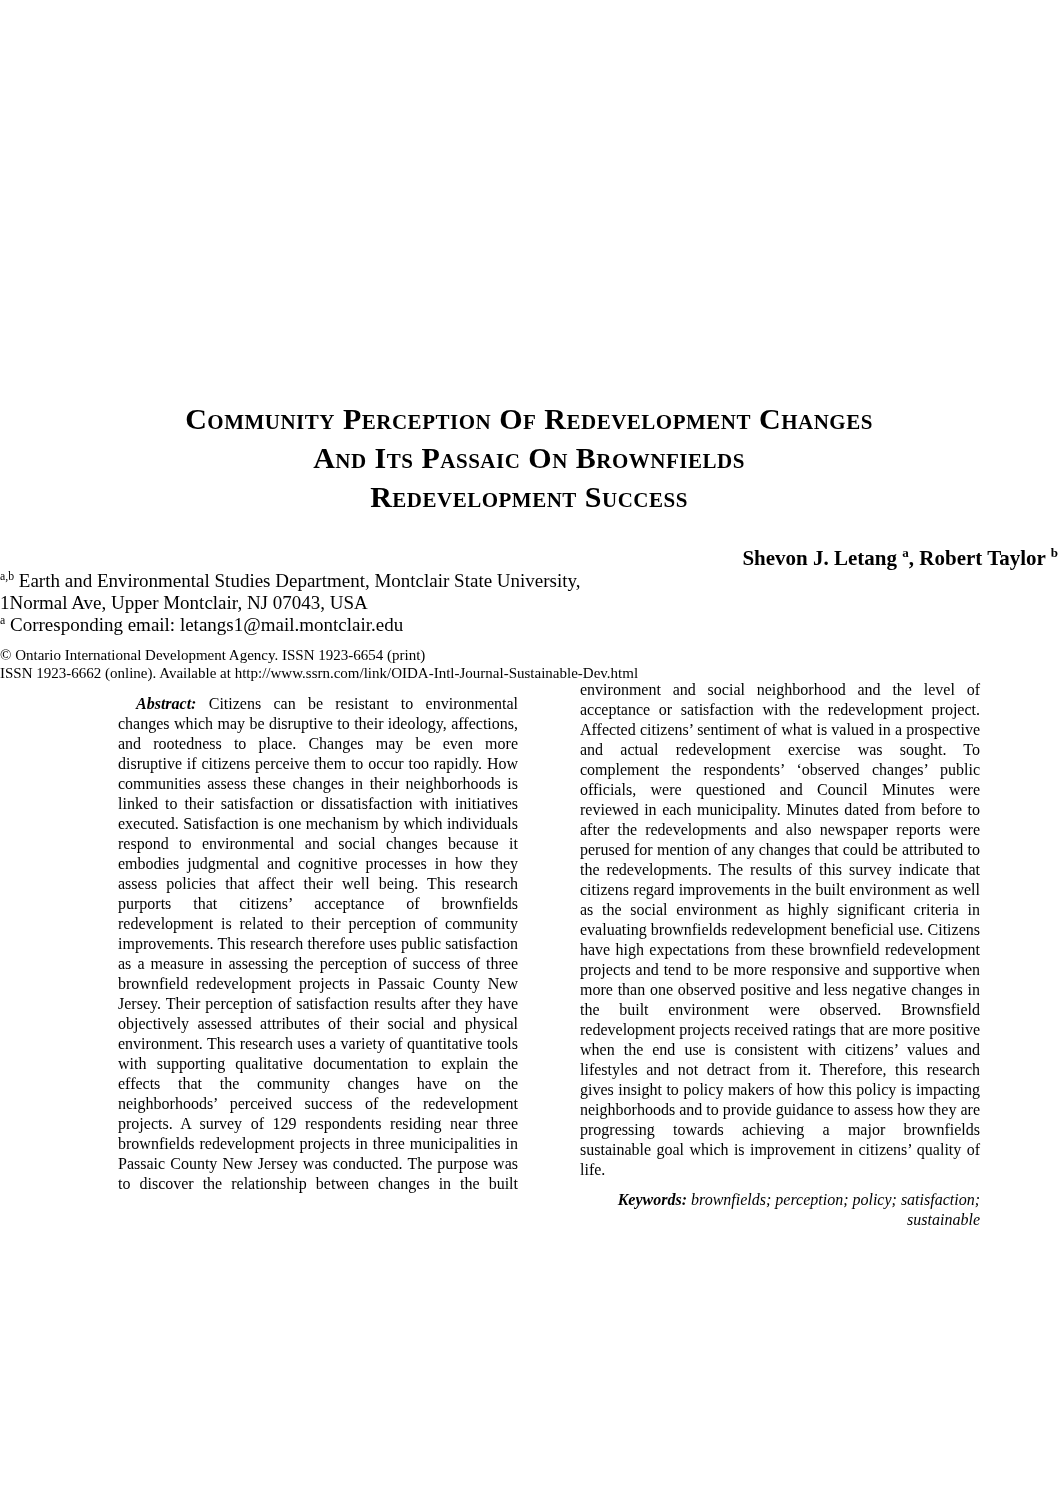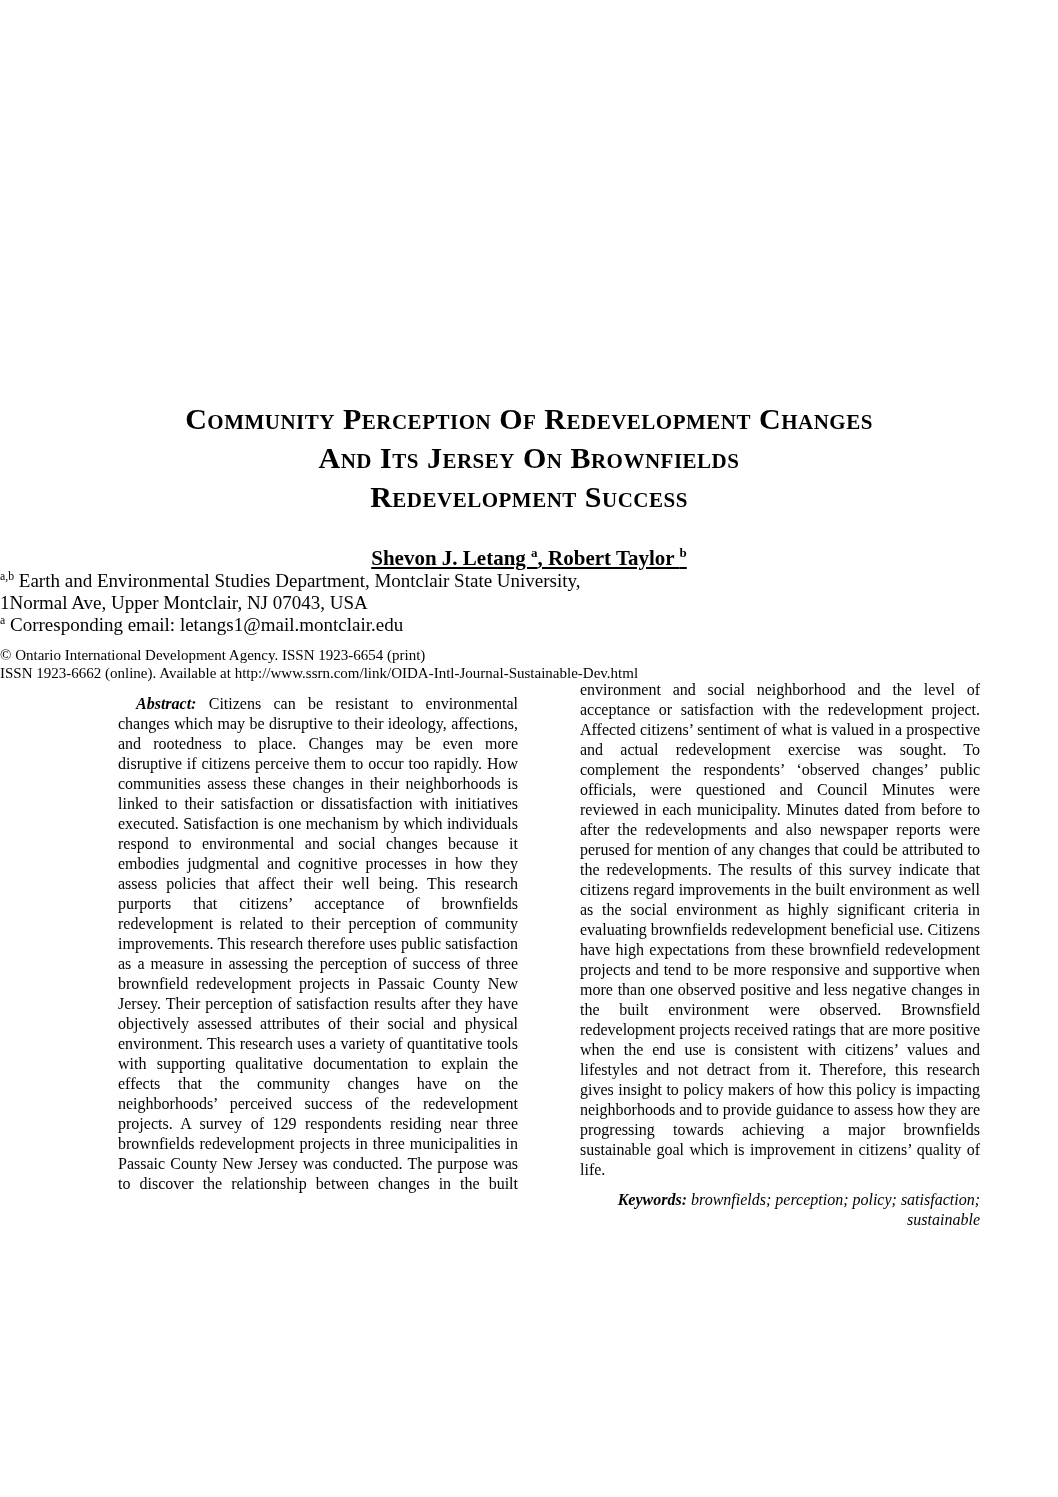--- a/index.html
+++ b/index.html
@@ -26,25 +26,24 @@
     font-variant: small-caps;
     font-size: 30px;
     line-height: 39px;
     letter-spacing: 0.5px;
   }
   .authors-line {
     position: absolute;
     top: 545px;
     left: 0;
     width: 100%;
-    text-align: center;
+    text-align: right;
     font-weight: bold;
     font-size: 21px;
     line-height: 26px;
-    text-decoration: underline;
   }
   .authors-line sup,
   .affiliation-block sup {
     font-size: 62%;
     vertical-align: super;
     line-height: 0;
   }
   .affiliation-block {
     position: absolute;
     top: 570px;
@@ -88,21 +87,21 @@
     font-weight: bold;
   }
 </style>
 </head>
 <body>
 
 <div class="page">
 
   <div class="title-block">
     <div>Community Perception Of Redevelopment Changes</div>
-    <div>And Its Jersey On Brownfields</div>
+    <div>And Its Passaic On Brownfields</div>
     <div>Redevelopment Success</div>
   </div>
 
   <div class="authors-line"><span>Shevon J. Letang </span><sup>a</sup><span>, </span><span>Robert Taylor </span><sup>b</sup></div>
 
   <div class="affiliation-block">
     <div><sup>a,b</sup><span> Earth and Environmental Studies Department, Montclair State University,</span></div>
     <div>1Normal Ave, Upper Montclair, NJ 07043, USA</div>
     <div><sup>a</sup><span> Corresponding email: letangs1@mail.montclair.edu</span></div>
   </div>

